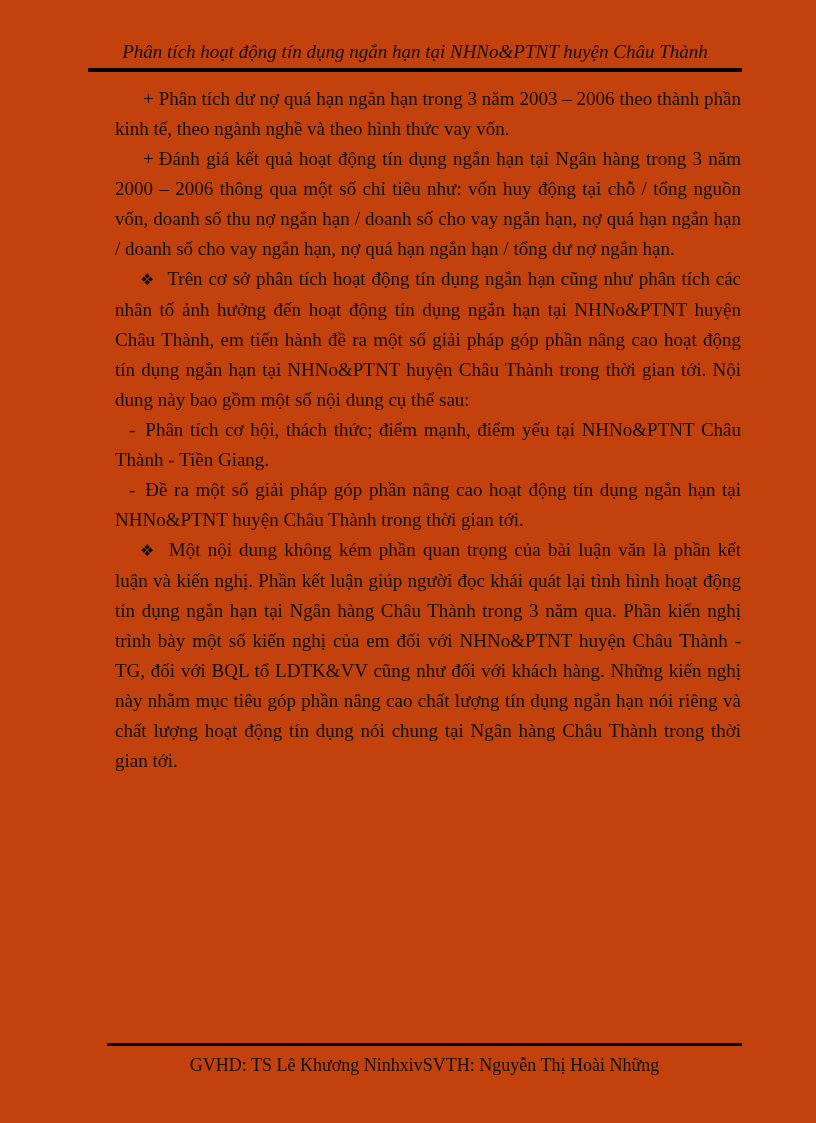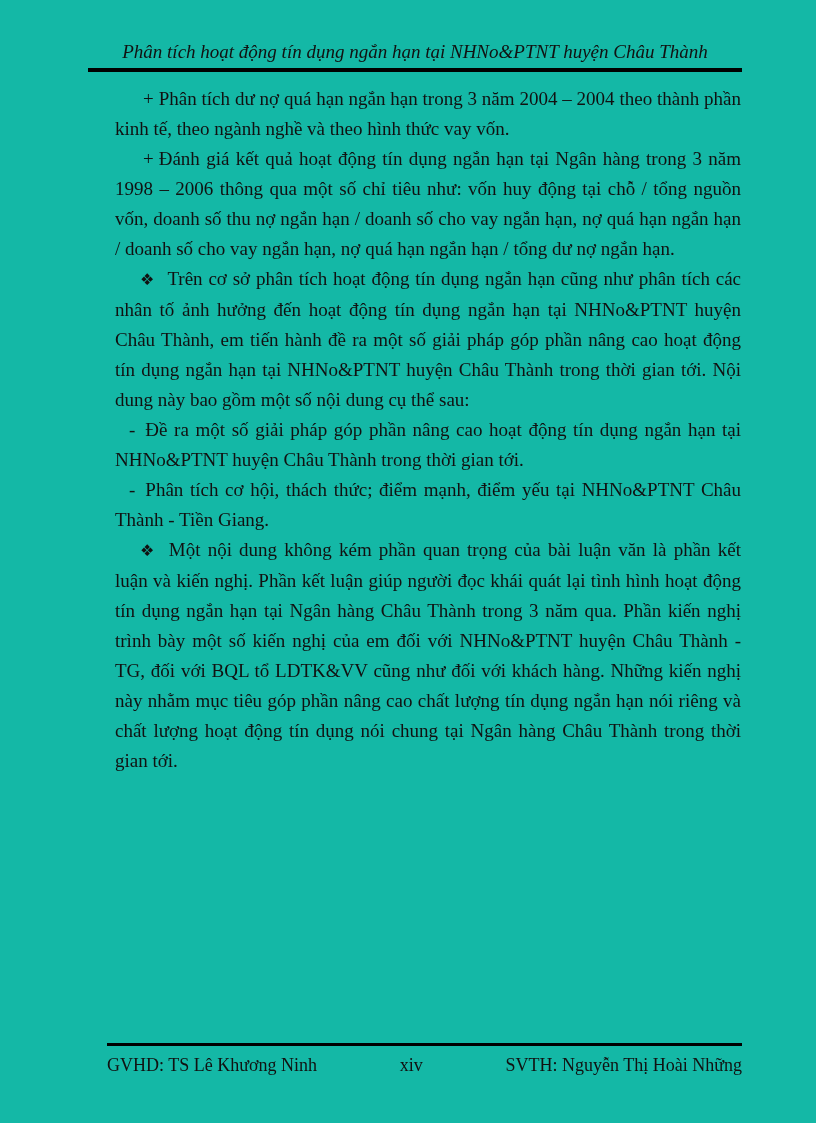--- a/index.html
+++ b/index.html
@@ -2,21 +2,21 @@
 <html><head>
 <meta charset="utf-8">
 <style>
   * { margin: 0; padding: 0; box-sizing: border-box; }
   html, body { background: #e8e8e8; }
   .page {
     position: relative;
     width: 816px;
     height: 1123px;
     margin: 0 auto;
-    background: #14b8a6;
+    background: #c2410c;
     font-family: "Liberation Serif", "DejaVu Serif", serif;
     color: #111111;
     overflow: hidden;
   }
   
   .header-title {
     position: absolute;
     top: 40px;
     left: 88px;
     width: 654px;
@@ -62,48 +62,48 @@
     width: 635px;
     height: 3px;
     background: #000000;
   }
   .footer-row {
     position: absolute;
     top: 1053px;
     left: 107px;
     width: 635px;
     display: flex;
-    justify-content: space-between;
+    justify-content: center;
     align-items: baseline;
     font-size: 18px;
     line-height: 24px;
   }
   .footer-row .cell { white-space: nowrap; }
 </style>
 </head>
 <body>
 
 <div class="page">
 
   <div class="header-title">Phân tích hoạt động tín dụng ngắn hạn tại NHNo&amp;PTNT huyện Châu Thành</div>
 
   <div class="header-rule"></div>
 
   <div class="body-text">
 
-    <p class="para p-plus"><span class="marker">+</span><span>Phân tích dư nợ quá hạn ngắn hạn trong 3 năm 2004 – 2004 theo thành phần kinh tế, theo ngành nghề và theo hình thức vay vốn.</span></p>
+    <p class="para p-plus"><span class="marker">+</span><span>Phân tích dư nợ quá hạn ngắn hạn trong 3 năm 2003 – 2006 theo thành phần kinh tế, theo ngành nghề và theo hình thức vay vốn.</span></p>
 
-    <p class="para p-plus"><span class="marker">+</span><span>Đánh giá kết quả hoạt động tín dụng ngắn hạn tại Ngân hàng trong 3 năm 1998 – 2006 thông qua một số chỉ tiêu như: vốn huy động tại chỗ / tổng nguồn vốn, doanh số thu nợ ngắn hạn / doanh số cho vay ngắn hạn, nợ quá hạn ngắn hạn / doanh số cho vay ngắn hạn, nợ quá hạn ngắn hạn / tổng dư nợ ngắn hạn.</span></p>
+    <p class="para p-plus"><span class="marker">+</span><span>Đánh giá kết quả hoạt động tín dụng ngắn hạn tại Ngân hàng trong 3 năm 2000 – 2006 thông qua một số chỉ tiêu như: vốn huy động tại chỗ / tổng nguồn vốn, doanh số thu nợ ngắn hạn / doanh số cho vay ngắn hạn, nợ quá hạn ngắn hạn / doanh số cho vay ngắn hạn, nợ quá hạn ngắn hạn / tổng dư nợ ngắn hạn.</span></p>
 
 
     <p class="para p-diamond"><span class="marker">❖</span><span>Trên cơ sở phân tích hoạt động tín dụng ngắn hạn cũng như phân tích các nhân tố ảnh hưởng đến hoạt động tín dụng ngắn hạn tại NHNo&amp;PTNT huyện Châu Thành, em tiến hành đề ra một số giải pháp góp phần nâng cao hoạt động tín dụng ngắn hạn tại NHNo&amp;PTNT huyện Châu Thành trong thời gian tới. Nội dung này bao gồm một số nội dung cụ thể sau:</span></p>
 
+    <p class="para p-dash"><span class="marker">-</span><span>Phân tích cơ hội, thách thức; điểm mạnh, điểm yếu tại NHNo&amp;PTNT Châu Thành - Tiền Giang.</span></p>
+
     <p class="para p-dash"><span class="marker">-</span><span>Đề ra một số giải pháp góp phần nâng cao hoạt động tín dụng ngắn hạn tại NHNo&amp;PTNT huyện Châu Thành trong thời gian tới.</span></p>
-
-    <p class="para p-dash"><span class="marker">-</span><span>Phân tích cơ hội, thách thức; điểm mạnh, điểm yếu tại NHNo&amp;PTNT Châu Thành - Tiền Giang.</span></p>
 
     <p class="para p-diamond"><span class="marker">❖</span><span>Một nội dung không kém phần quan trọng của bài luận văn là phần kết luận và kiến nghị. Phần kết luận giúp người đọc khái quát lại tình hình hoạt động tín dụng ngắn hạn tại Ngân hàng Châu Thành trong 3 năm qua. Phần kiến nghị trình bày một số kiến nghị của em đối với NHNo&amp;PTNT huyện Châu Thành - TG, đối với BQL tổ LDTK&amp;VV cũng như đối với khách hàng. Những kiến nghị này nhằm mục tiêu góp phần nâng cao chất lượng tín dụng ngắn hạn nói riêng và chất lượng hoạt động tín dụng nói chung tại Ngân hàng Châu Thành trong thời gian tới.</span></p>
 
   </div>
 
   <div class="footer-rule"></div>
 
   <div class="footer-row">
     <span class="cell">GVHD: TS Lê Khương Ninh</span>
     <span class="cell">xiv</span>

